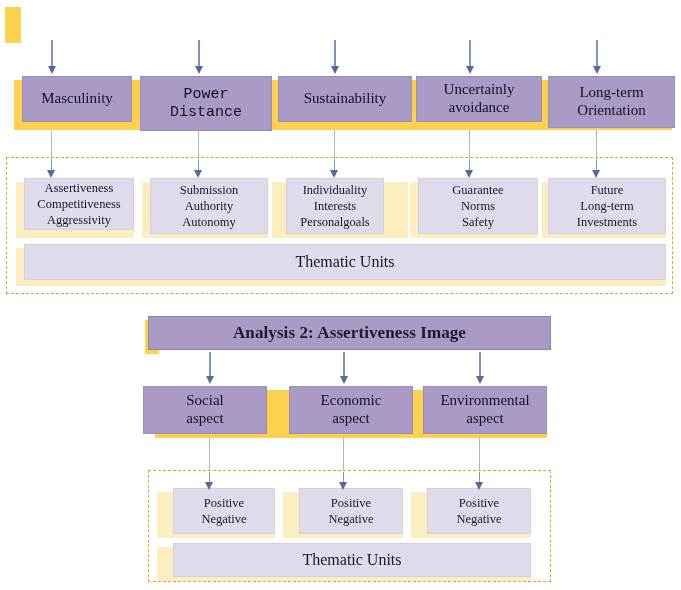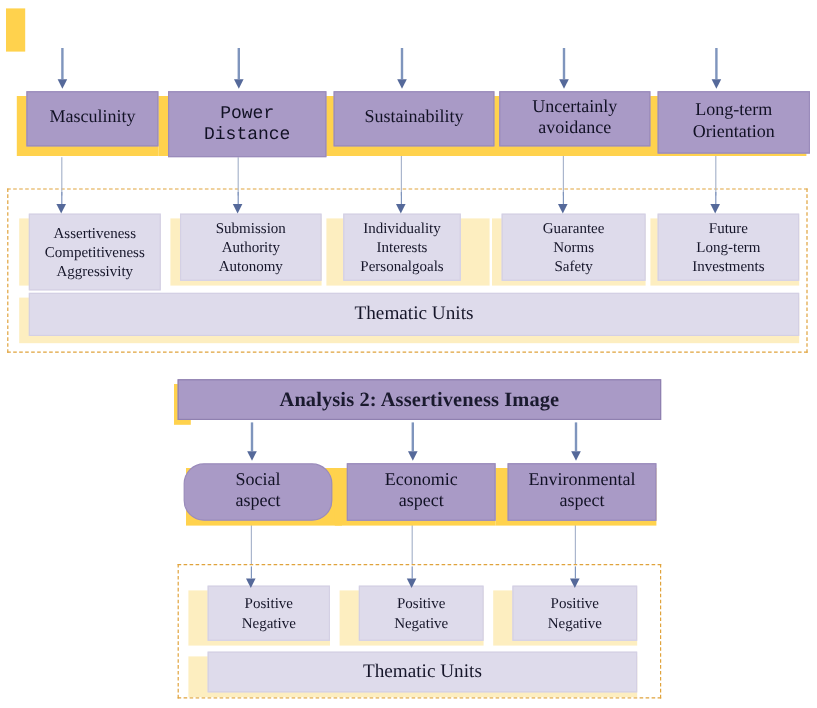--- a/index.html
+++ b/index.html
@@ -203,21 +203,21 @@
   <div class="abs arrow" style="left:463px; top:160px; width:13px; height:18px;">
     <div class="stem" style="height:10px;"></div>
       <div class="head"></div>
   </div>
   <div class="abs arrow" style="left:590px; top:160px; width:13px; height:18px;">
     <div class="stem" style="height:10px;"></div>
       <div class="head"></div>
   </div>
 
   <div class="abs sub-shadow" style="left:16px; top:182px; width:118px; height:56px;"></div>
-  <div class="abs sub-box" style="left:24px; top:178px; width:110px; height:64px;">
+  <div class="abs sub-box" style="left:24px; top:178px; width:110px; height:52px;">
     <span style="white-space:pre-line;">Assertiveness
 Competitiveness
 Aggressivity</span>
   </div>
 
   <div class="abs sub-shadow" style="left:142px; top:182px; width:126px; height:56px;"></div>
   <div class="abs sub-box" style="left:150px; top:178px; width:118px; height:56px;">
     <span style="white-space:pre-line;">Submission
 Authority
 Autonomy</span>
@@ -261,21 +261,21 @@
   <div class="abs arrow" style="left:337px; top:352px; width:14px; height:32px;">
     <div class="stem" style="height:24px;"></div>
       <div class="head"></div>
   </div>
   <div class="abs arrow" style="left:473px; top:352px; width:14px; height:32px;">
     <div class="stem" style="height:24px;"></div>
       <div class="head"></div>
   </div>
 
   <div class="abs dim-shadow" style="left:155px; top:390px; width:130px; height:48px;"></div>
-  <div class="abs dim-box" style="left:153px; top:386px; width:124px; height:48px;border-radius:17px;">
+  <div class="abs dim-box" style="left:143px; top:386px; width:124px; height:48px;">
     <span style="white-space:pre-line;">Social
 aspect</span>
   </div>
 
   <div class="abs dim-shadow" style="left:279px; top:390px; width:134px; height:48px;"></div>
   <div class="abs dim-box" style="left:289px; top:386px; width:124px; height:48px;">
     <span style="white-space:pre-line;">Economic
 aspect</span>
   </div>
 

